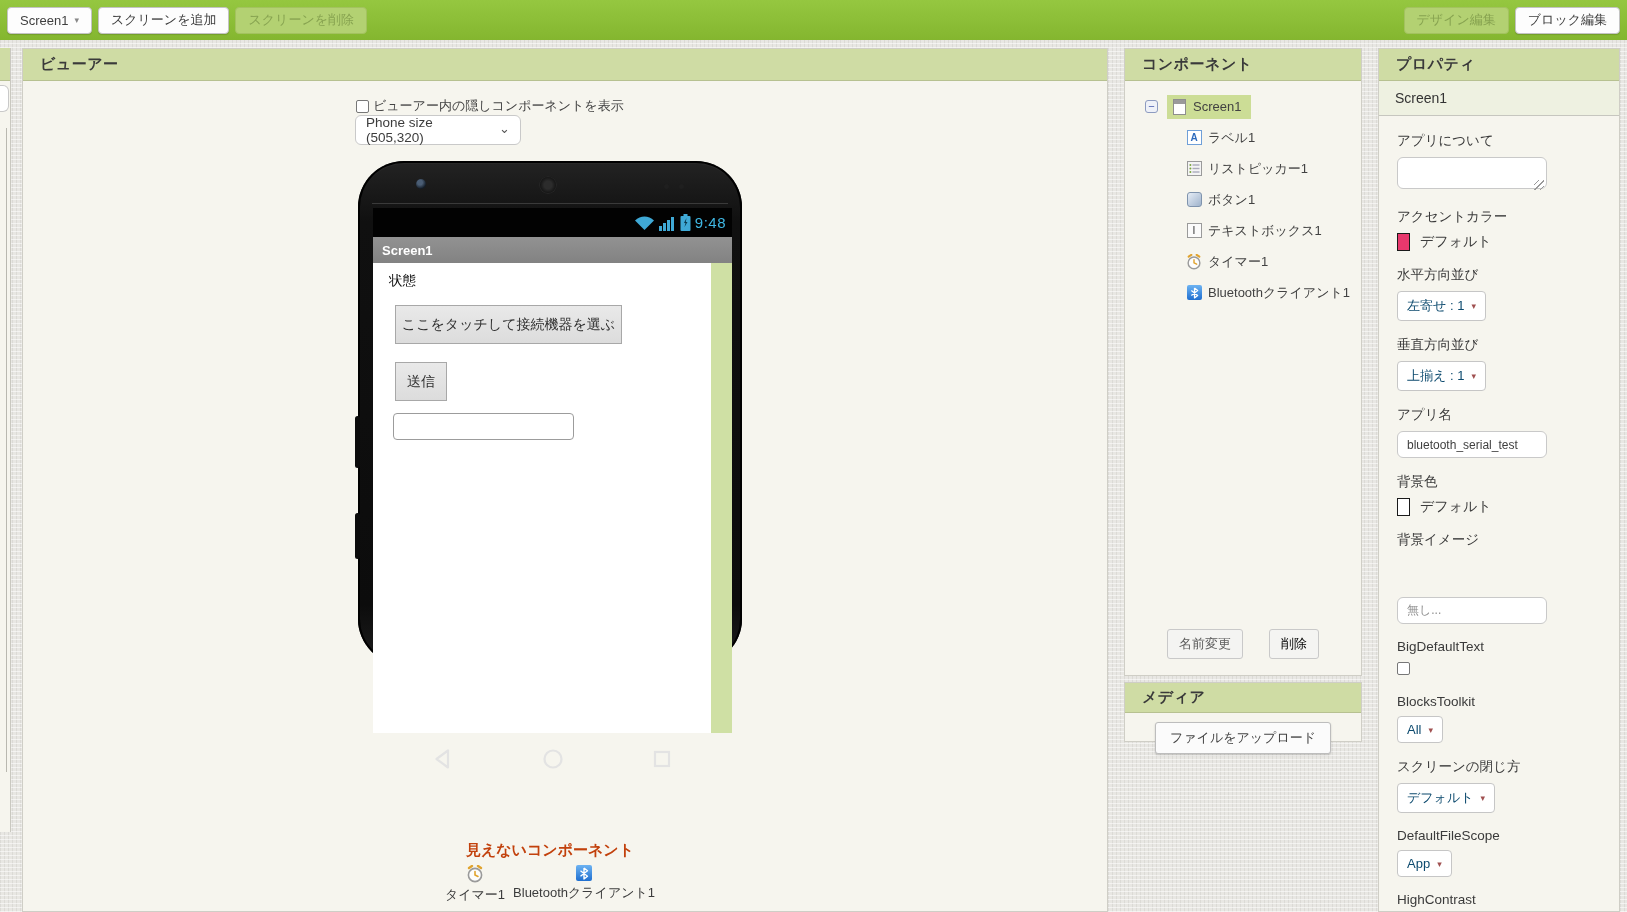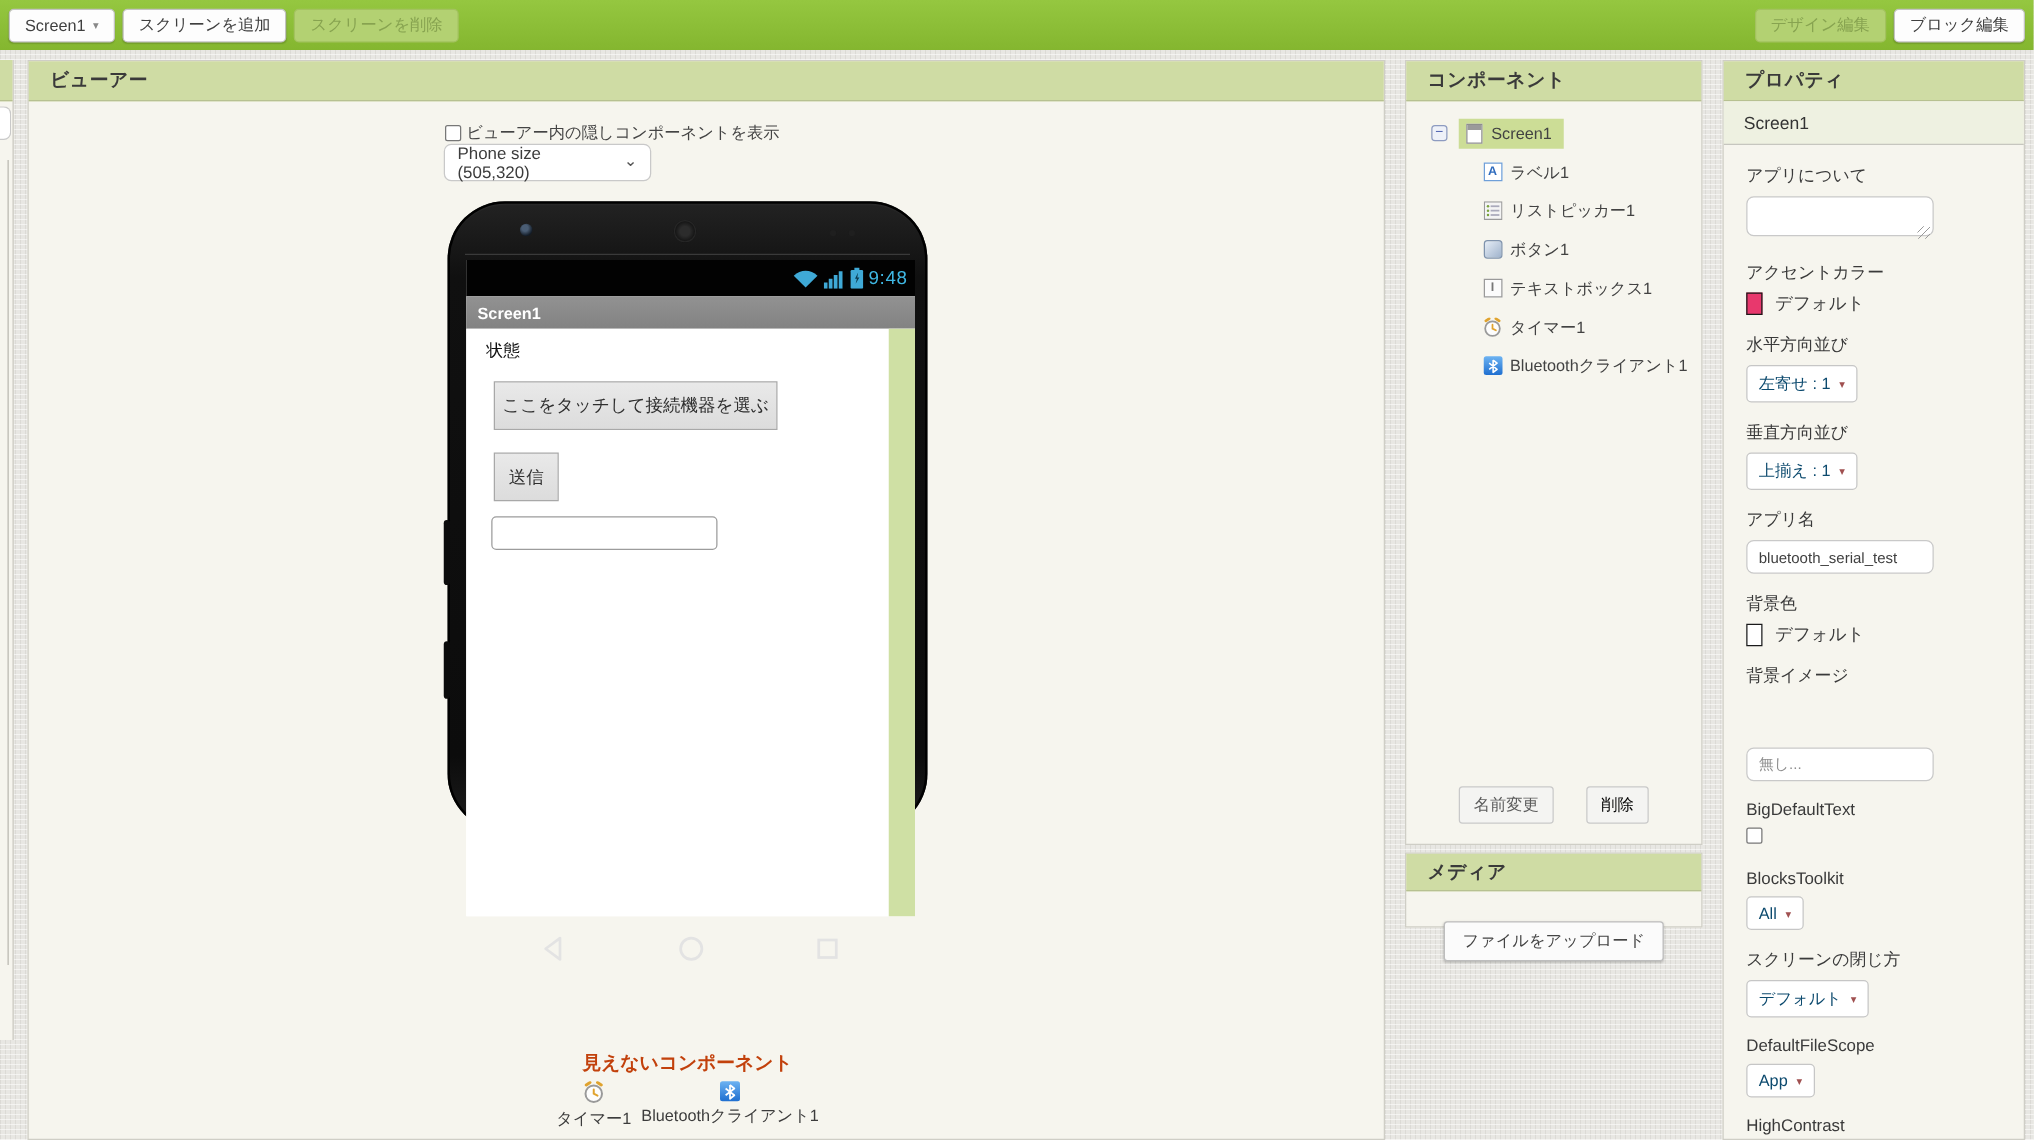--- a/index.html
+++ b/index.html
@@ -114,21 +114,21 @@
   .comp-footer { position:absolute; left:0; right:0; bottom:16px; display:flex; justify-content:center; gap:26px; }
   .sm-btn { background:#f4f4f2; border:1px solid #c9c9c9; border-radius:3px; font-size:13px; padding:5px 11px; cursor:pointer; font-family:"Liberation Sans",sans-serif; }
   .sm-btn.rename { color:#5c5c5c; }
   .sm-btn.del { color:#000000; }
 
   
   .media { left:1124px; top:682px; width:238px; height:60px; }
   .media .panel-header { height:30px; }
   .media-body { display:flex; justify-content:center; padding-top:9px; }
   .upload-btn { background:#fbfbfb; border:1px solid #bdbdbd; border-radius:3px; padding:6px 14px; font-size:13px; color:#444;
-    box-shadow:0 1px 2px rgba(0,0,0,.18); cursor:pointer; font-family:"Liberation Sans",sans-serif;margin-top:15px; }
+    box-shadow:0 1px 2px rgba(0,0,0,.18); cursor:pointer; font-family:"Liberation Sans",sans-serif; }
 
   
   .properties { left:1378px; top:48px; width:242px; height:864px; }
   .sel-comp { height:35px; background:#eef1e1; border-bottom:1px solid #c6c6bf; display:flex; align-items:center; padding-left:16px; font-size:14px; color:#333; }
   .props-body { padding:14px 18px 20px 18px; }
   .prop-label { font-size:13.5px; color:#3a3a3a; margin:15px 0 7px 0; }
   .prop-label.first { margin-top:2px; }
   .ta-wrap { position:relative; width:150px; }
   .prop-textarea { width:150px; height:32px; border:1px solid #c9c9c9; border-radius:6px; background:#fff; resize:none; }
   .ta-grip { position:absolute; right:3px; bottom:3px; width:10px; height:10px;

